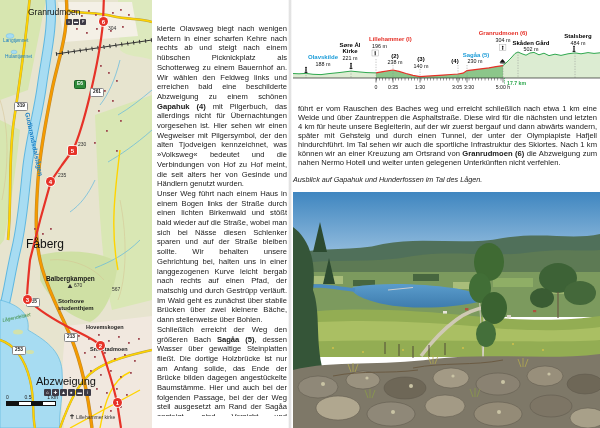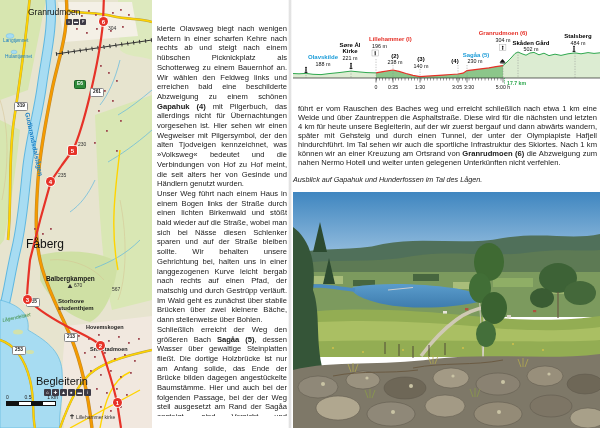--- a/index.html
+++ b/index.html
@@ -173,21 +173,21 @@
       <path d="M70,284 l2.4,4 h-4.8 Z" fill="#333"></path>
 
       <g stroke="#111" stroke-width="0.8">
         <line x1="72" y1="414" x2="72" y2="419"></line>
           <line x1="70" y1="415.7" x2="74" y2="415.7"></line>
       </g>
     </svg>
 
     <span class="ml town" style="left:28px;top:8px;font-size:8.5px;">Granrudmoen</span>
     <span class="ml town" style="left:26px;top:238px;font-size:12px;">Fåberg</span>
-    <span class="ml town" style="left:36px;top:376px;font-size:11px;">Begleiterin</span>
+    <span class="ml town" style="left:36px;top:376px;font-size:11px;">Abzweigung</span>
     <span class="ml" style="left:46px;top:276px;font-size:6.5px;font-weight:bold;">Balbergkampen</span>
     <span class="ml tiny" style="left:74px;top:283px;">670</span>
     <span class="ml tiny" style="left:112px;top:287px;">567</span>
     <span class="ml" style="left:58px;top:298px;font-size:6px;font-weight:bold;">Storhove</span>
     <span class="ml" style="left:58px;top:305px;font-size:6px;font-weight:bold;">studenthjem</span>
     <span class="ml" style="left:86px;top:325px;font-size:5.5px;font-weight:bold;">Hovemskogen</span>
     <span class="ml" style="left:90px;top:347px;font-size:5.5px;font-weight:bold;">Smestadmoen</span>
     <span class="ml" style="left:2px;top:315px;font-size:5px;font-style:italic;color:#3a8a3a;transform:rotate(-12deg);">Lågendeltaet</span>
     <span class="ml blue" style="left:30px;top:112px;font-size:6.5px;font-weight:bold;transform:rotate(78deg);transform-origin:left top;">Gudbrandsdalslågen</span>
     <span class="ml blue" style="left:3px;top:39px;font-size:4.8px;">Langtjønnet</span>

